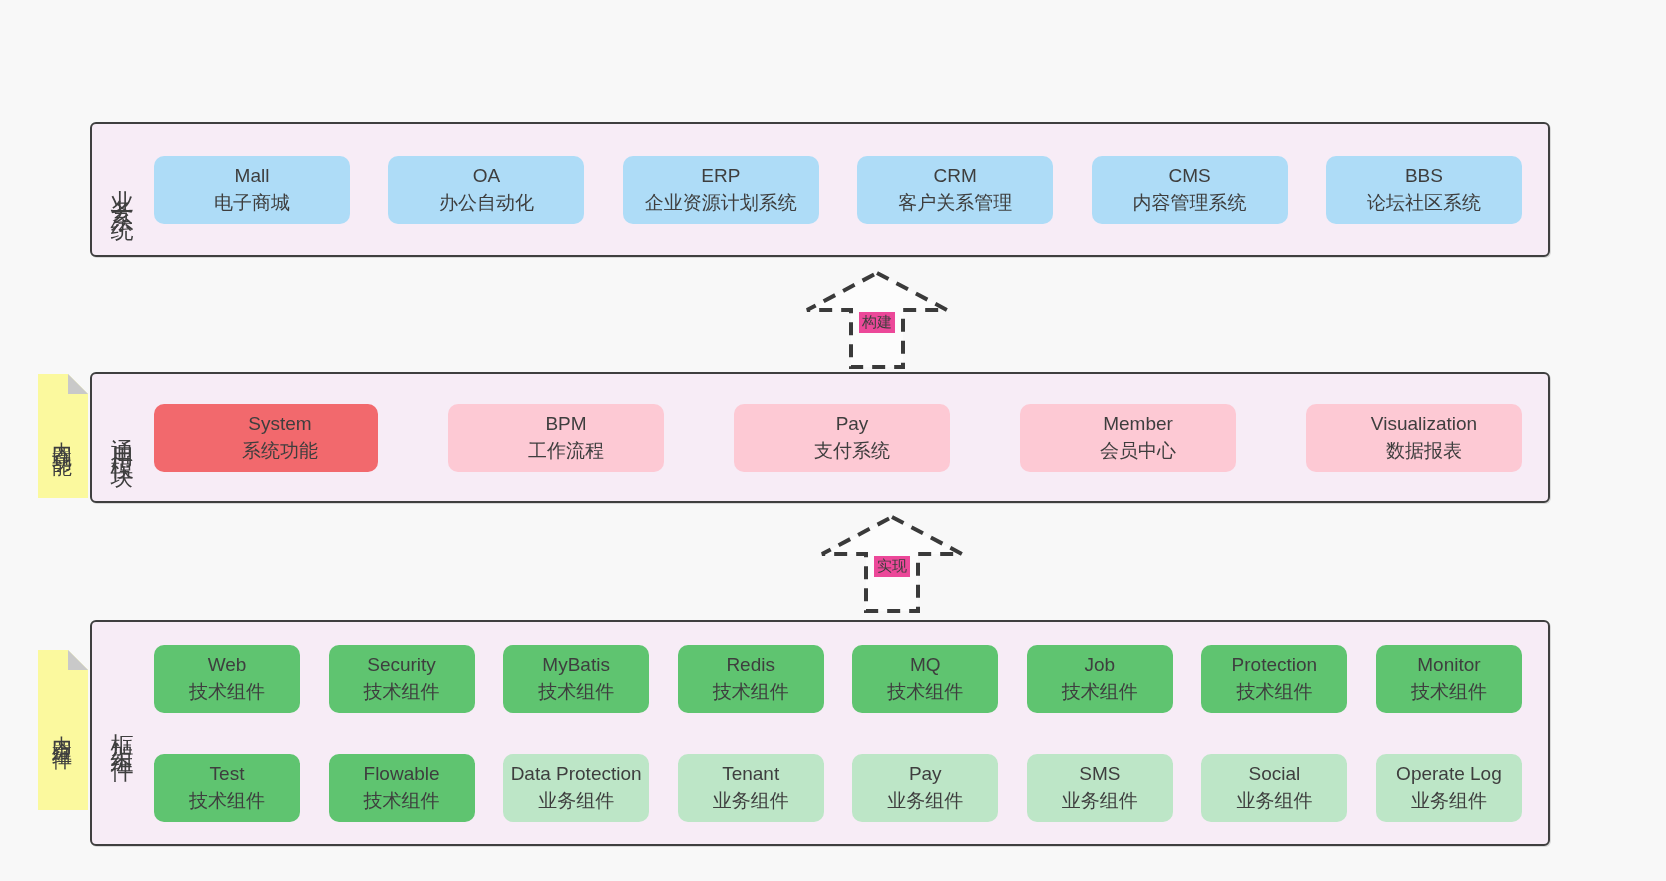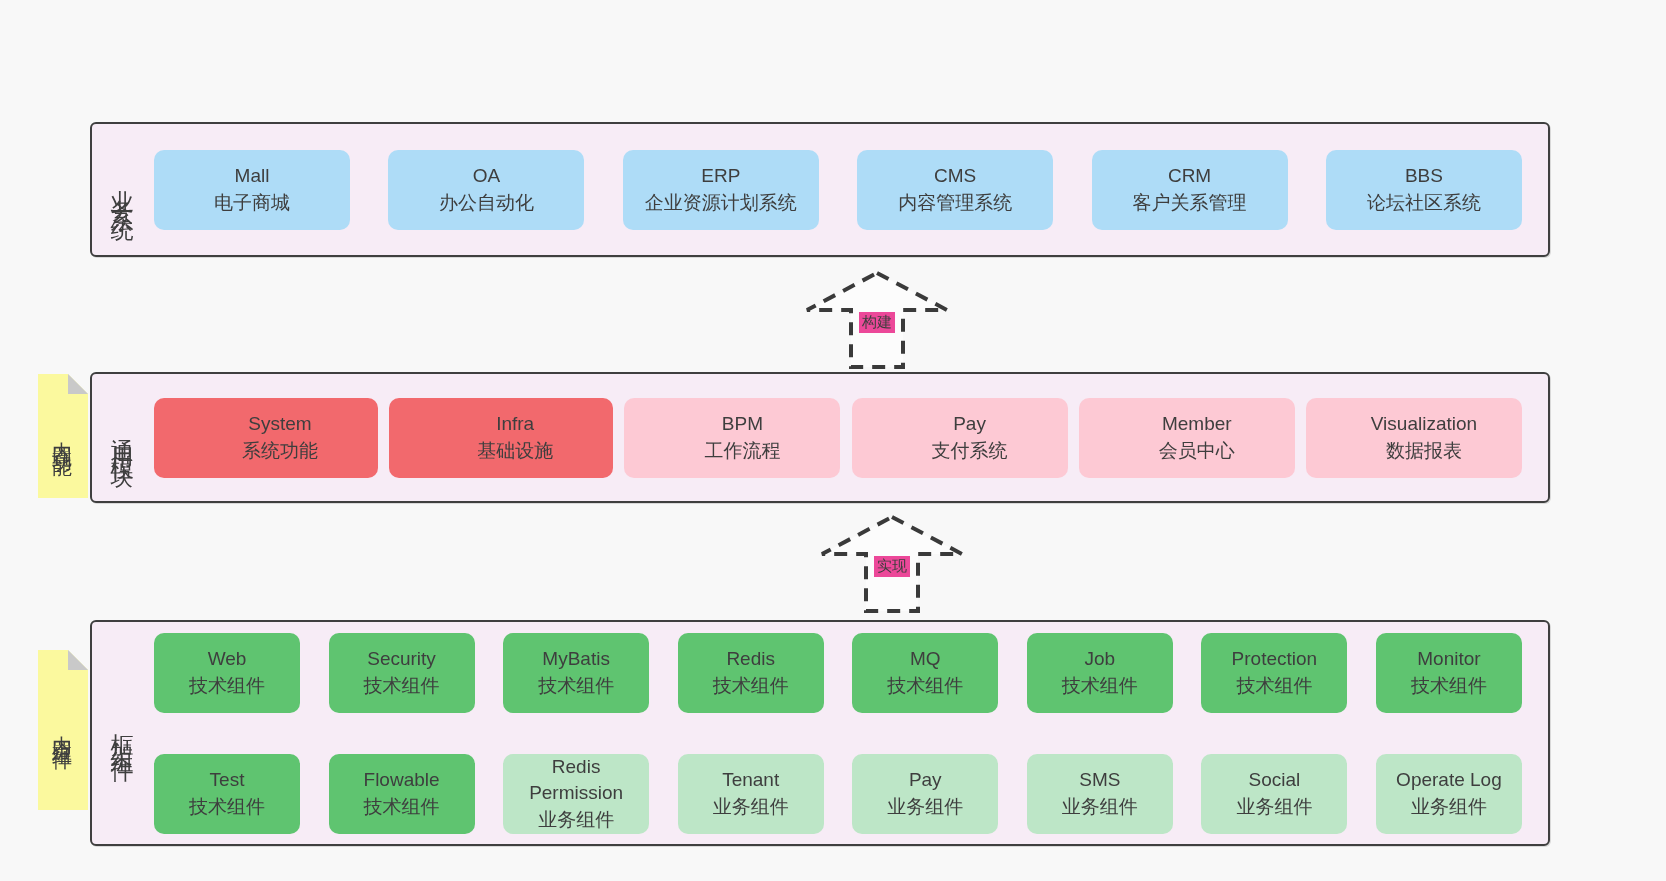--- a/index.html
+++ b/index.html
@@ -23,21 +23,21 @@
   }
   .boxes{
     flex:1;display:flex;justify-content:space-between;align-items:center;
     padding-right:26px;
   }
   .boxes-col{
     flex:1;display:flex;flex-direction:column;gap:41px;padding-right:26px;
   }
   .boxes-row{display:flex;justify-content:space-between;align-items:center;}
   .box{
-    height:80px;border-radius:10px;display:flex;flex-direction:column;
+    height:68px;border-radius:10px;display:flex;flex-direction:column;
     align-items:center;justify-content:center;text-align:center;
     font-size:19px;line-height:1.4;
   }
   .box-w{width:196px;}
   .box-n{width:146px;}
   .blue{background:#aedcf7;}
   .red{background:#f2696d;padding-left:28px;}
   .pink{background:#fdc9d4;padding-left:20px;}
   .green{background:#5fc470;}
   .green-light{background:#bde6c7;}
@@ -84,26 +84,26 @@
     </div>
     <div class="box box-w blue">
       <span>OA</span>
       <span>办公自动化</span>
     </div>
     <div class="box box-w blue">
       <span>ERP</span>
       <span>企业资源计划系统</span>
     </div>
     <div class="box box-w blue">
+      <span>CRM</span>
+      <span>客户关系管理</span>
+    </div>
+    <div class="box box-w blue">
       <span>CMS</span>
       <span>内容管理系统</span>
-    </div>
-    <div class="box box-w blue">
-      <span>CRM</span>
-      <span>客户关系管理</span>
     </div>
     <div class="box box-w blue">
       <span>BBS</span>
       <span>论坛社区系统</span>
     </div>
   </div>
 </div>
 
 <div class="arrow" id="arrow-build">
   <svg viewBox="0 0 146 100">
@@ -117,24 +117,20 @@
 </div>
 <div class="panel" id="panel-modules">
   <div class="panel-label">
     <span>通用模块</span>
   </div>
   <div class="boxes">
     <div class="box box-w red">
       <span>System</span>
       <span>系统功能</span>
     </div>
-    <div class="box box-w red">
-      <span>Infra</span>
-      <span>基础设施</span>
-    </div>
     <div class="box box-w pink">
       <span>BPM</span>
       <span>工作流程</span>
     </div>
     <div class="box box-w pink">
       <span>Pay</span>
       <span>支付系统</span>
     </div>
     <div class="box box-w pink">
       <span>Member</span>
@@ -199,21 +195,21 @@
     <div class="boxes-row">
       <div class="box box-n green">
         <span>Test</span>
         <span>技术组件</span>
       </div>
       <div class="box box-n green">
         <span>Flowable</span>
         <span>技术组件</span>
       </div>
       <div class="box box-n green-light">
-        <span>Redis Permission</span>
+        <span>Data Protection</span>
         <span>业务组件</span>
       </div>
       <div class="box box-n green-light">
         <span>Tenant</span>
         <span>业务组件</span>
       </div>
       <div class="box box-n green-light">
         <span>Pay</span>
         <span>业务组件</span>
       </div>

